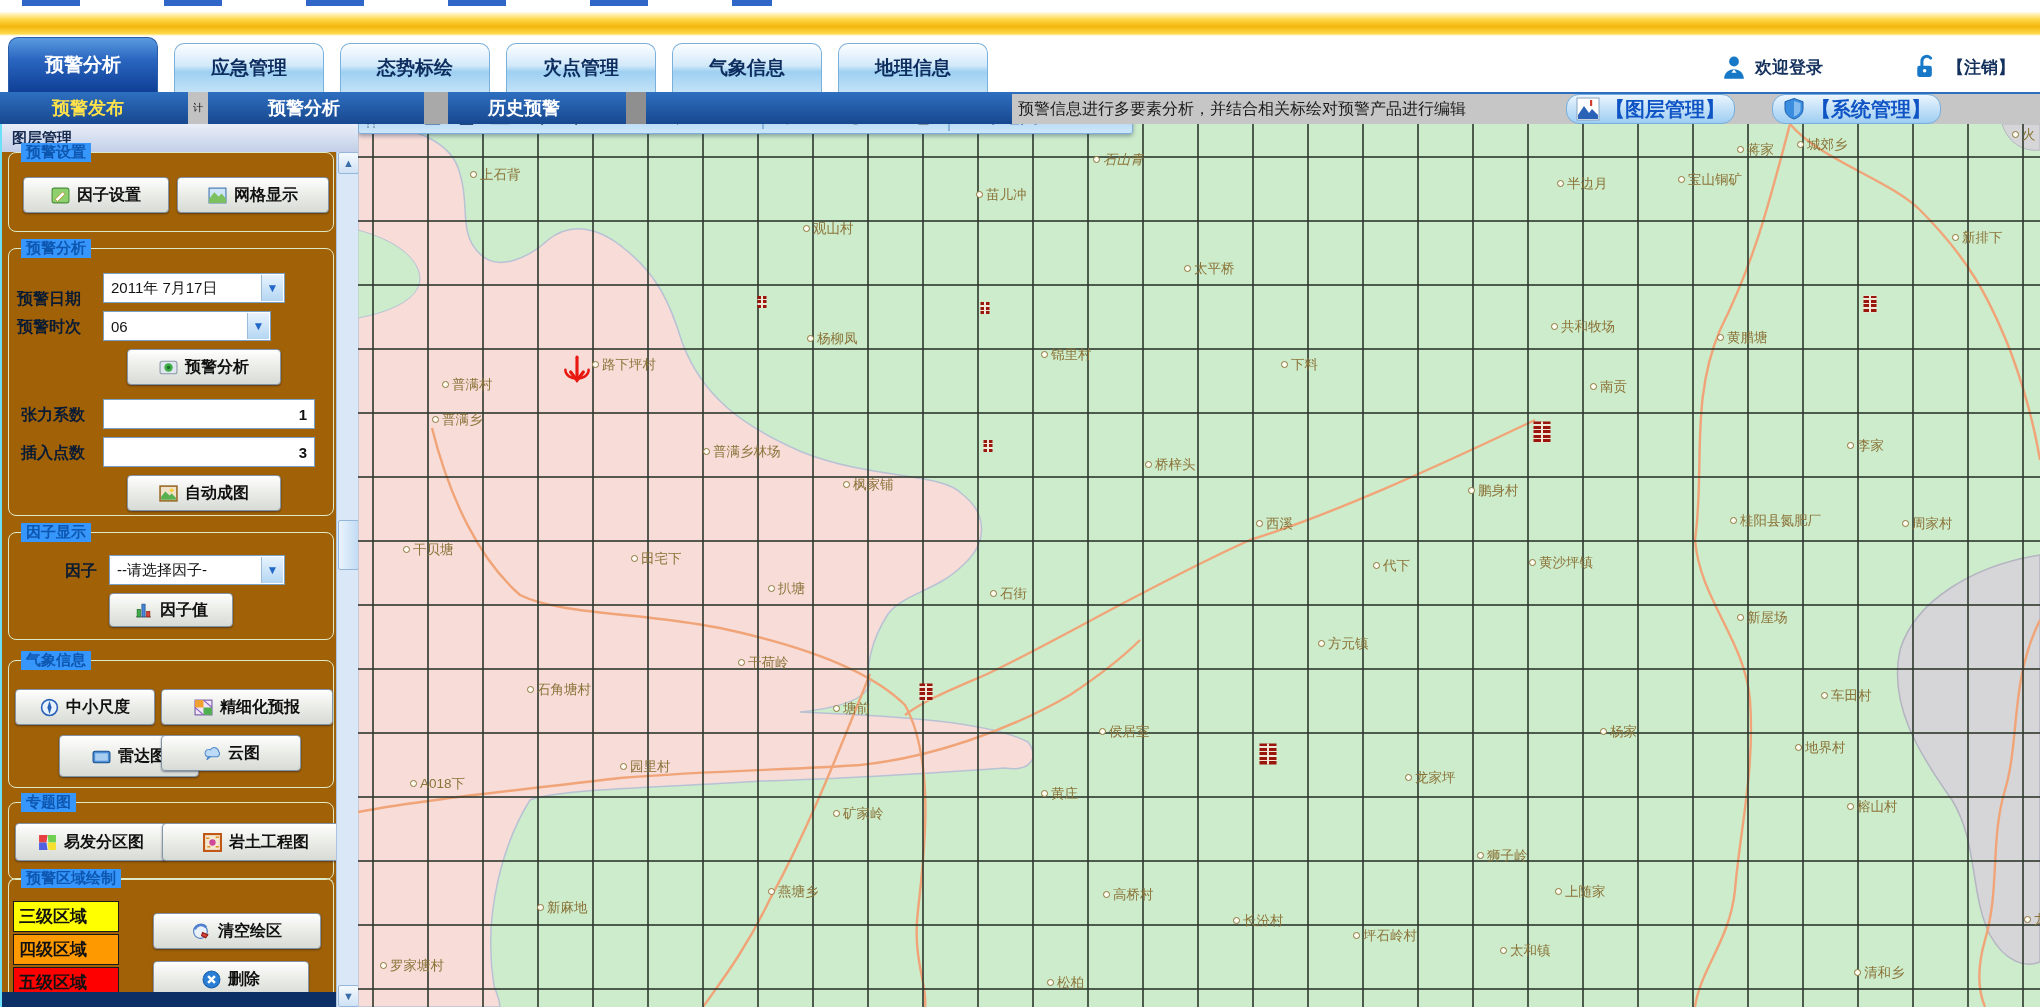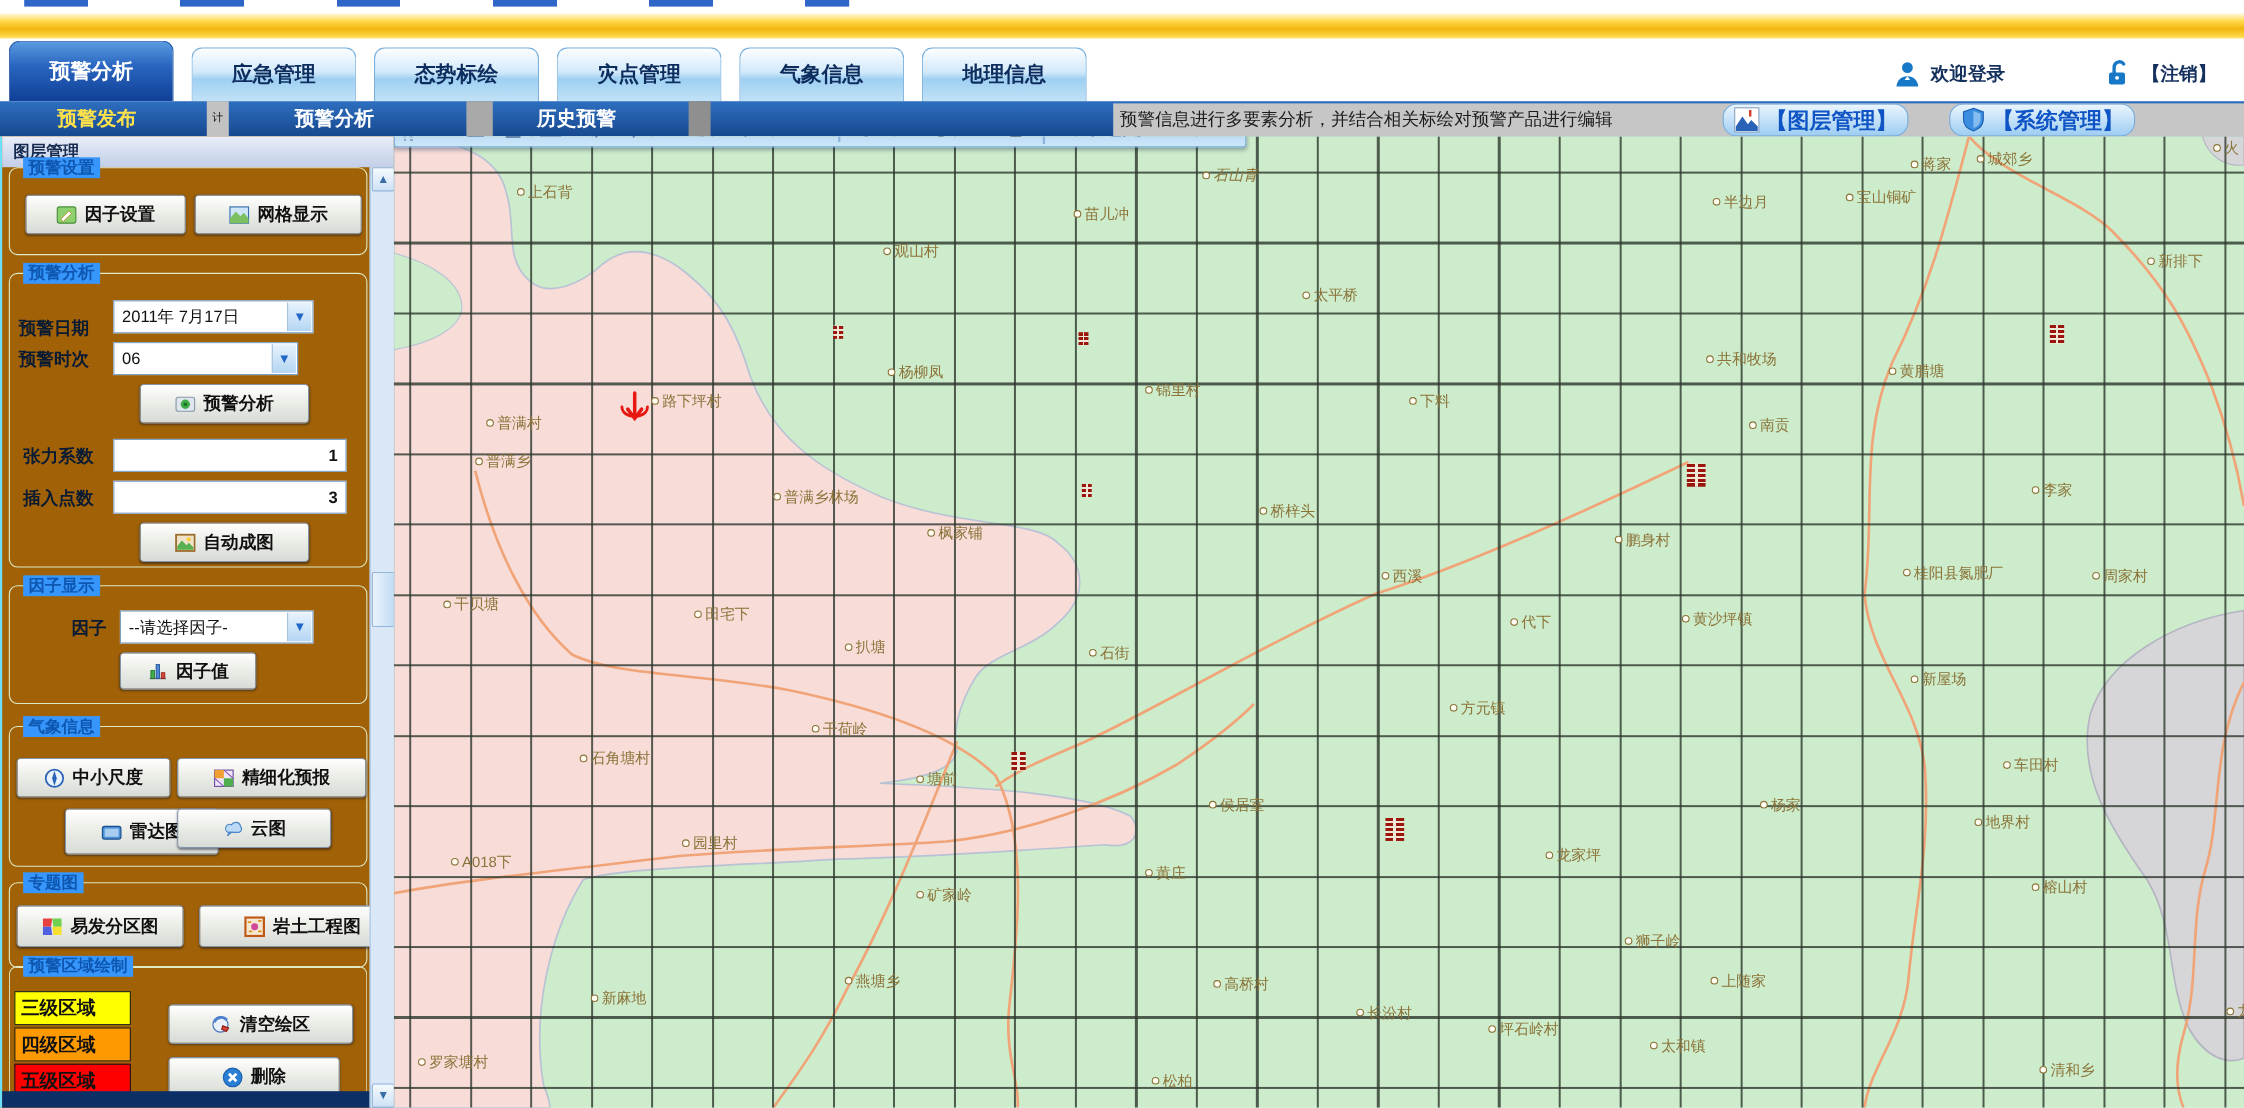--- a/index.html
+++ b/index.html
@@ -265,21 +265,21 @@
       <span class="leg">专题图</span>
       <button class="sb-btn" style="left:6px;top:20px;width:152px;height:38px;">
         <svg viewBox="0 0 18 18">
             <path d="M1 2h8l-1 7H1z" fill="#e84040"></path>
             <path d="M9 2h8v7h-7z" fill="#70d050"></path>
             <path d="M1 9h7l1 7H1z" fill="#5060e0"></path>
             <path d="M9 9h8v7h-7z" fill="#f5e030"></path>
           </svg>
         <span>易发分区图</span>
       </button>
-      <button class="sb-btn" style="left:172px;top:20px;width:188px;height:38px;">
+      <button class="sb-btn" style="left:153px;top:20px;width:188px;height:38px;">
         <svg viewBox="0 0 18 18">
             <rect x="1" y="1" width="16" height="16" fill="#f5e8d0" stroke="#c05818" stroke-width="2"></rect>
             <circle cx="9" cy="9" r="3" fill="#d04898"></circle>
             <path d="M3 5h3M12 4h3M4 13h3M12 13h3" stroke="#e09020" stroke-width="1.5"></path>
           </svg>
         <span>岩土工程图</span>
       </button>
     </div>
 
     <div class="fs" style="top:754px;height:126px;border-bottom:none;border-radius:8px 8px 0 0;">

